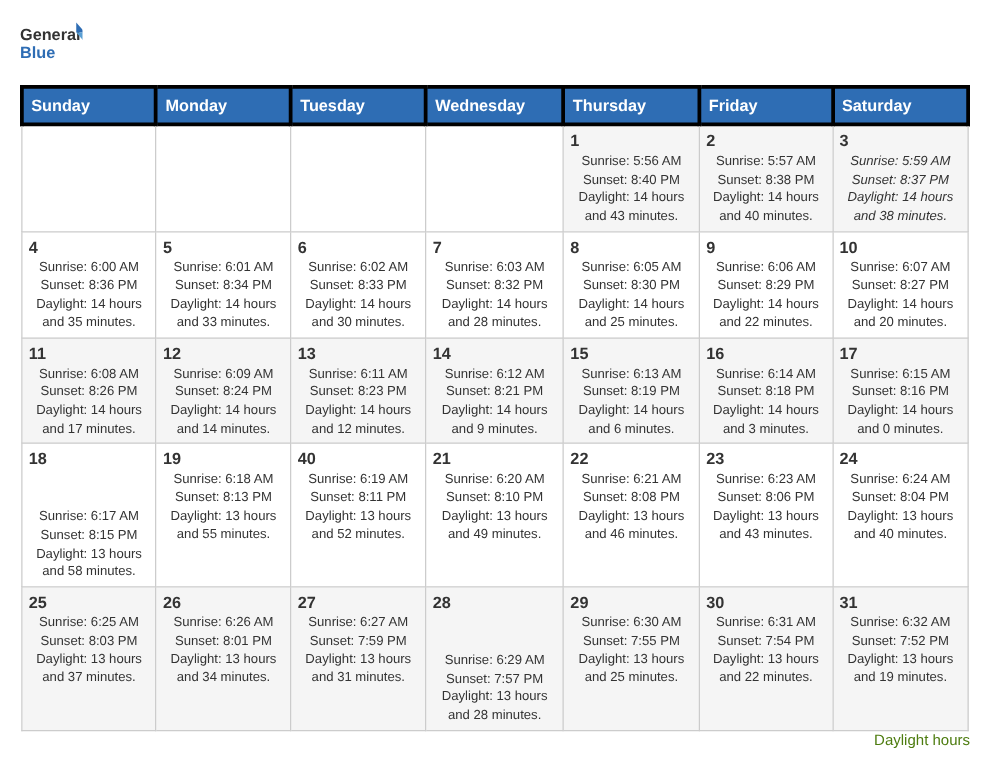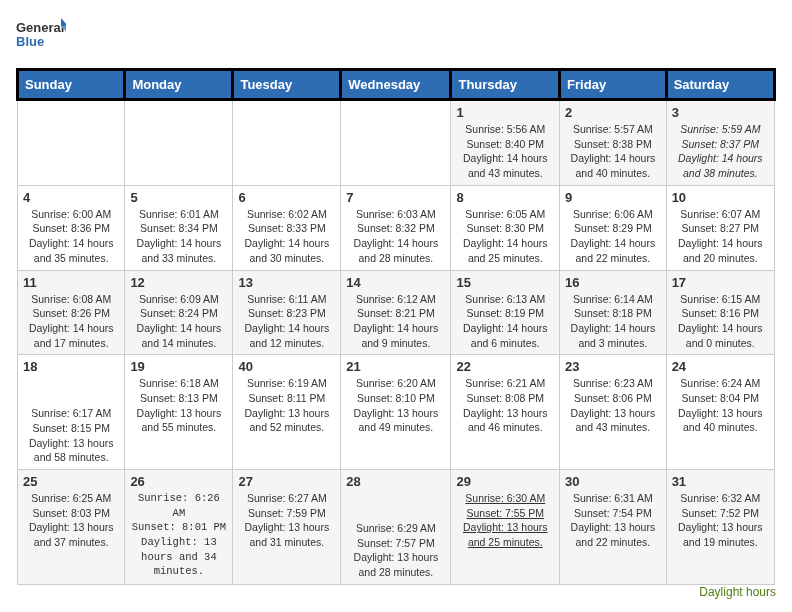--- a/index.html
+++ b/index.html
@@ -266,39 +266,39 @@
       </tr>
       <tr>
         <td>
           <span class="day-number">25</span>
           <div class="day-info" style="white-space: pre-line;">Sunrise: 6:25 AM
 Sunset: 8:03 PM
 Daylight: 13 hours and 37 minutes.</div>
         </td>
         <td>
           <span class="day-number">26</span>
-          <div class="day-info" style="white-space: pre-line; font-family: Liberation Mono, monospace;">Sunrise: 6:26 AM
+          <div class="day-info" style="white-space: pre-line;">Sunrise: 6:26 AM
 Sunset: 8:01 PM
 Daylight: 13 hours and 34 minutes.</div>
         </td>
         <td>
           <span class="day-number">27</span>
           <div class="day-info" style="white-space: pre-line;">Sunrise: 6:27 AM
 Sunset: 7:59 PM
 Daylight: 13 hours and 31 minutes.</div>
         </td>
         <td>
           <span class="day-number">28</span>
           <div class="day-info" style="white-space: pre-line; margin-top: 32px;">Sunrise: 6:29 AM
 Sunset: 7:57 PM
 Daylight: 13 hours and 28 minutes.</div>
         </td>
         <td>
           <span class="day-number">29</span>
-          <div class="day-info" style="white-space: pre-line; text-decoration: underline;">Sunrise: 6:30 AM
+          <div class="day-info" style="white-space: pre-line;">Sunrise: 6:30 AM
 Sunset: 7:55 PM
 Daylight: 13 hours and 25 minutes.</div>
         </td>
         <td>
           <span class="day-number">30</span>
           <div class="day-info" style="white-space: pre-line;">Sunrise: 6:31 AM
 Sunset: 7:54 PM
 Daylight: 13 hours and 22 minutes.</div>
         </td>
         <td>

